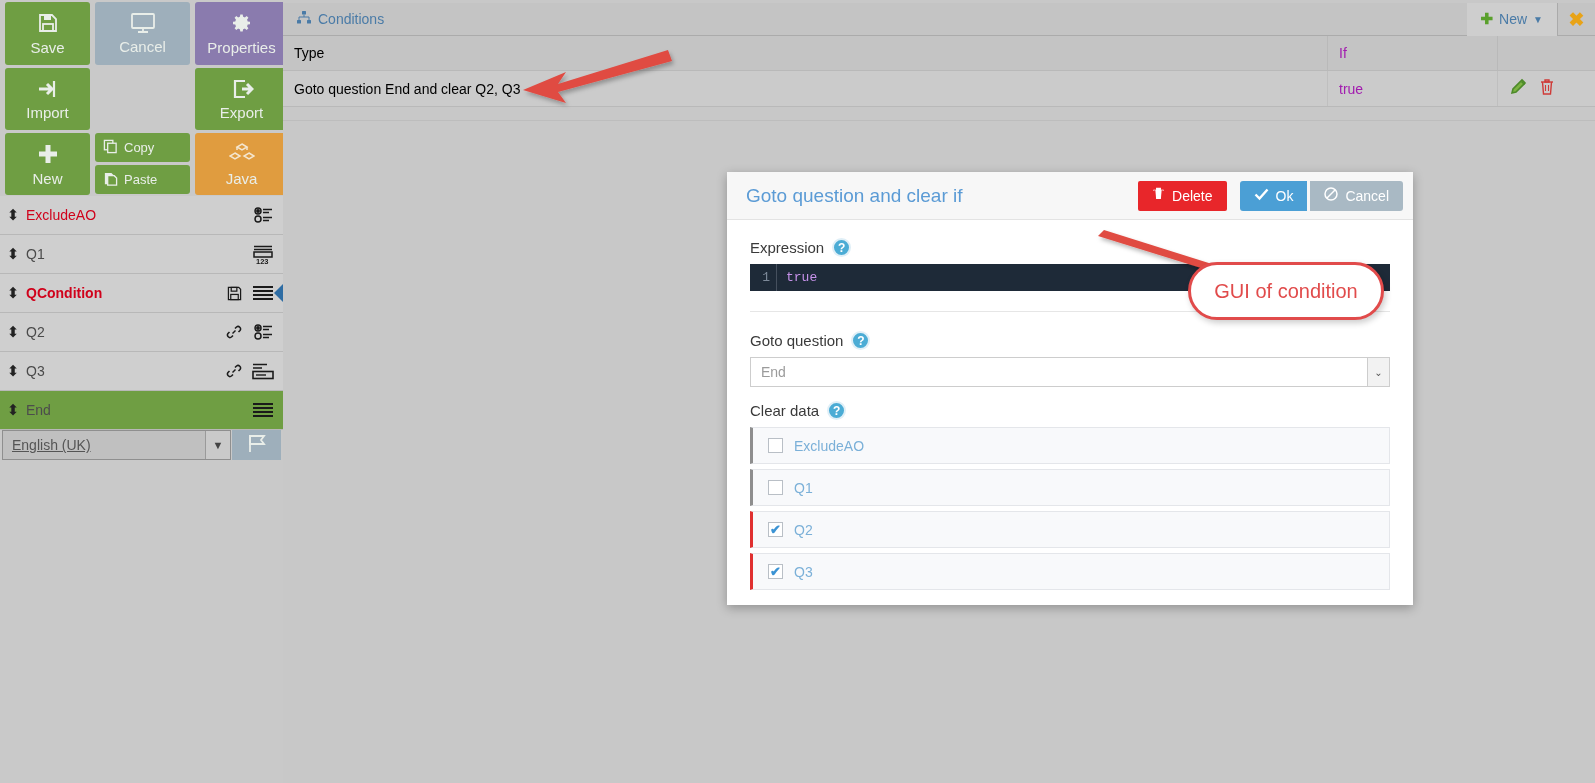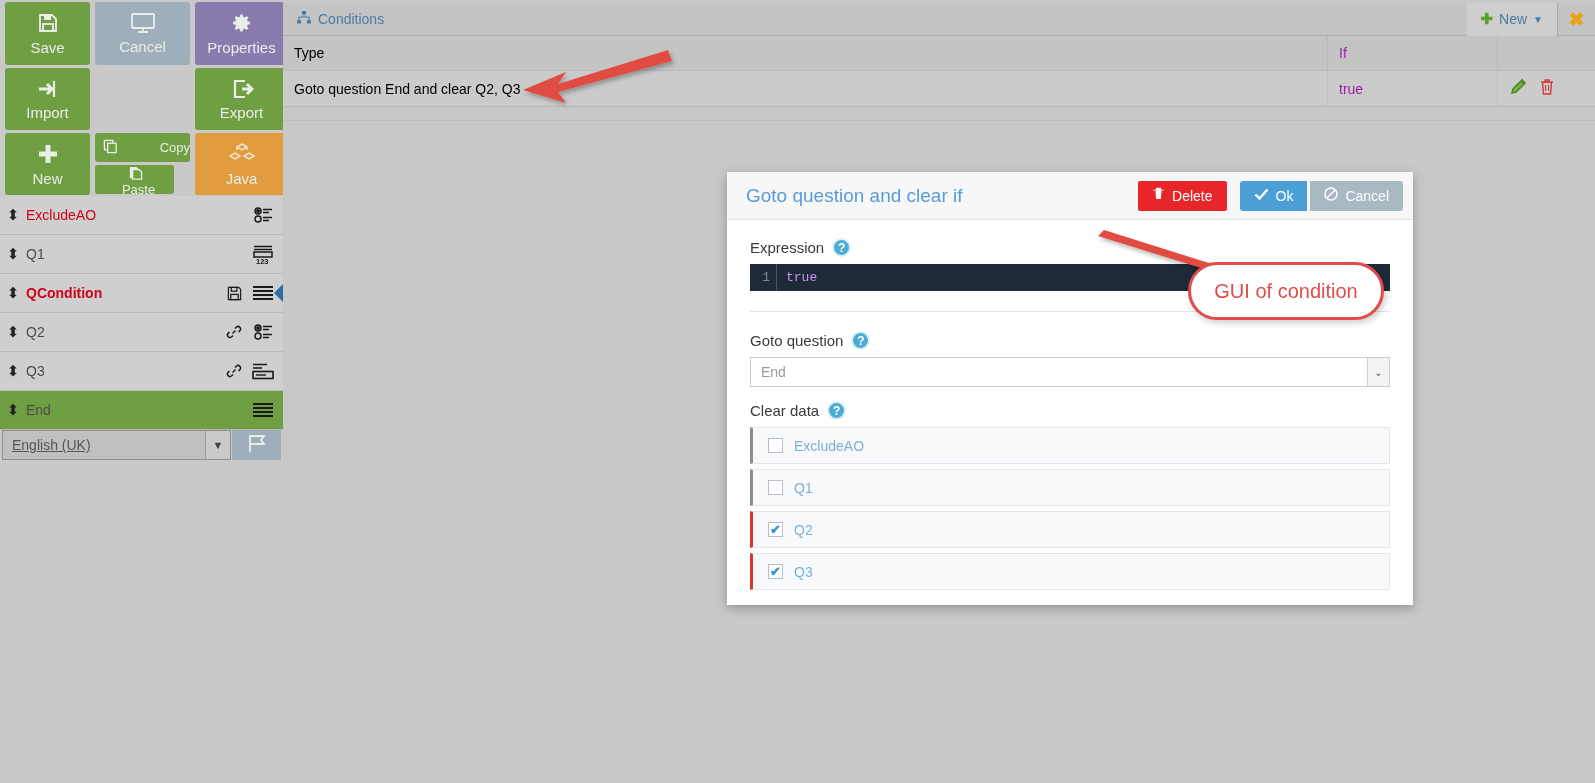--- a/index.html
+++ b/index.html
@@ -32,23 +32,23 @@
   .tb-purple{ background: #8a7bae; }
   .tb-orange{ background: #e09c3f; }
 
   .tb-save    { left: 0px;   top: 0px;  width: 85px; height: 63px; }
   .tb-preview { left: 90px;  top: 0px;  width: 95px; height: 63px; }
   .tb-props   { left: 190px; top: 0px;  width: 93px; height: 63px; }
   .tb-import  { left: 0px;   top: 66px; width: 85px; height: 62px; }
   .tb-export  { left: 190px; top: 66px; width: 93px; height: 62px; }
   .tb-new     { left: 0px;   top: 131px;width: 85px; height: 62px; }
   .tb-copy    { left: 90px;  top: 131px;width: 95px; height: 29px;
-                flex-direction: row; font-size: 13px; justify-content: space-between; padding-left: 8px; }
-  .tb-paste   { left: 90px;  top: 163px;width: 79px; height: 29px;
-                flex-direction: column; font-size: 13px; justify-content: flex-start; padding-left: 8px; }
+                flex-direction: row; font-size: 13px; justify-content: flex-start; padding-left: 8px; }
+  .tb-paste   { left: 90px;  top: 163px;width: 95px; height: 29px;
+                flex-direction: row; font-size: 13px; justify-content: flex-start; padding-left: 8px; }
   .tb-java    { left: 190px; top: 131px;width: 93px; height: 62px; }
   .tb-copy .ico, .tb-paste .ico { margin: 0 6px 0 0; }
 
   
   #q-list { position: absolute; left: 0; top: 196px; width: 283px; }
   .q-row {
     position: relative; height: 39px; background: #cfcfcf;
     border-bottom: 1px solid #b8b8b8;
     display: flex; align-items: center; cursor: pointer;
   }

